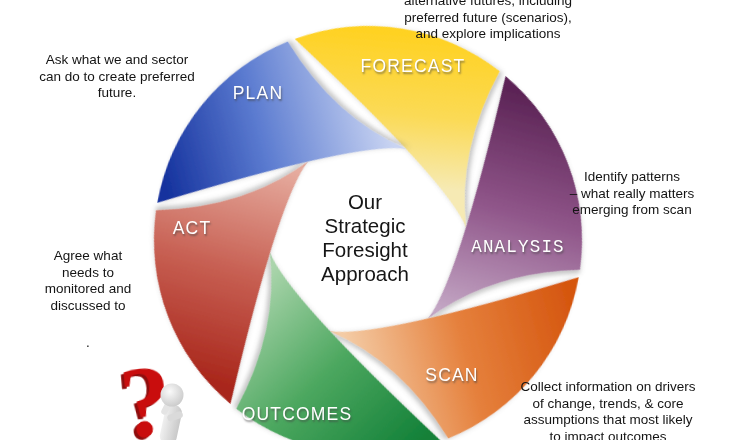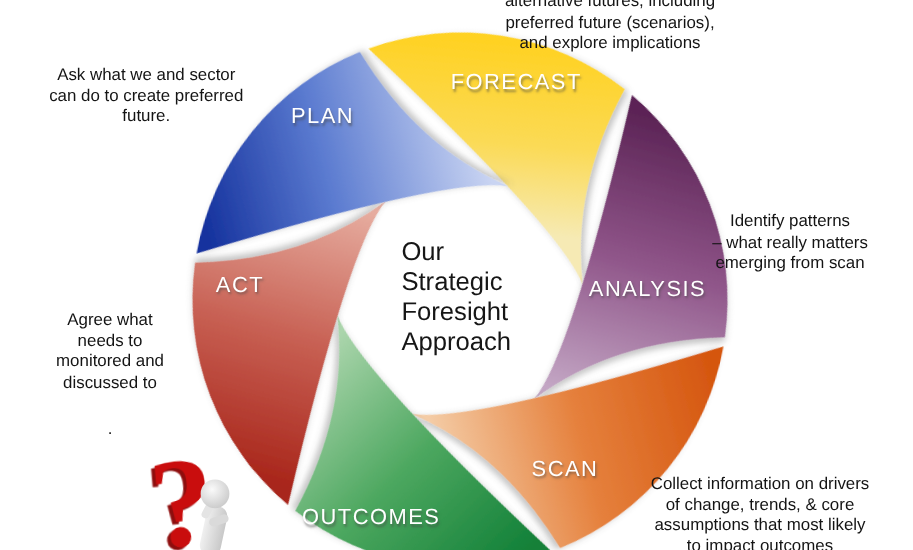--- a/index.html
+++ b/index.html
@@ -17,21 +17,21 @@
     text-shadow:1px 2px 2px rgba(70,70,70,.6);
     white-space:nowrap;
   }
   .annot{
     position:absolute;transform:translateX(-50%);
     text-align:center;color:#141414;
     font-size:13.5px;line-height:16.5px;white-space:nowrap;
   }
   .center-title{
     position:absolute;transform:translateX(-50%);
-    color:#161616;
+    text-align:center;color:#161616;
     font-size:20.5px;line-height:24px;white-space:nowrap;
   }
   .ln{white-space:nowrap;}
 </style>
 </head>
 <body>
 
 <div id="stage">
 
   <svg class="wheel" width="730" height="440" viewBox="0 0 730 440">
@@ -117,21 +117,21 @@
 
   <div class="center-title" style="left:365px;top:190px;">
     <div class="ln">Our</div>
     <div class="ln">Strategic</div>
     <div class="ln">Foresight</div>
     <div class="ln">Approach</div>
   </div>
 
   <div class="seg-label" style="left:258px;top:93px;">PLAN</div>
   <div class="seg-label" style="left:413px;top:66px;">FORECAST</div>
-  <div class="seg-label" style="left:518px;top:231px;">ANALYSIS</div>
+  <div class="seg-label" style="left:518px;top:247px;font-family:Liberation Mono, monospace;">ANALYSIS</div>
   <div class="seg-label" style="left:452px;top:375px;">SCAN</div>
   <div class="seg-label" style="left:297px;top:414px;">OUTCOMES</div>
   <div class="seg-label" style="left:192px;top:228px;">ACT</div>
 
   <div class="annot" style="left:488px;top:-7px;">
     <div class="ln">alternative futures, including</div>
     <div class="ln">preferred future (scenarios),</div>
     <div class="ln">and explore implications</div>
   </div>
 

